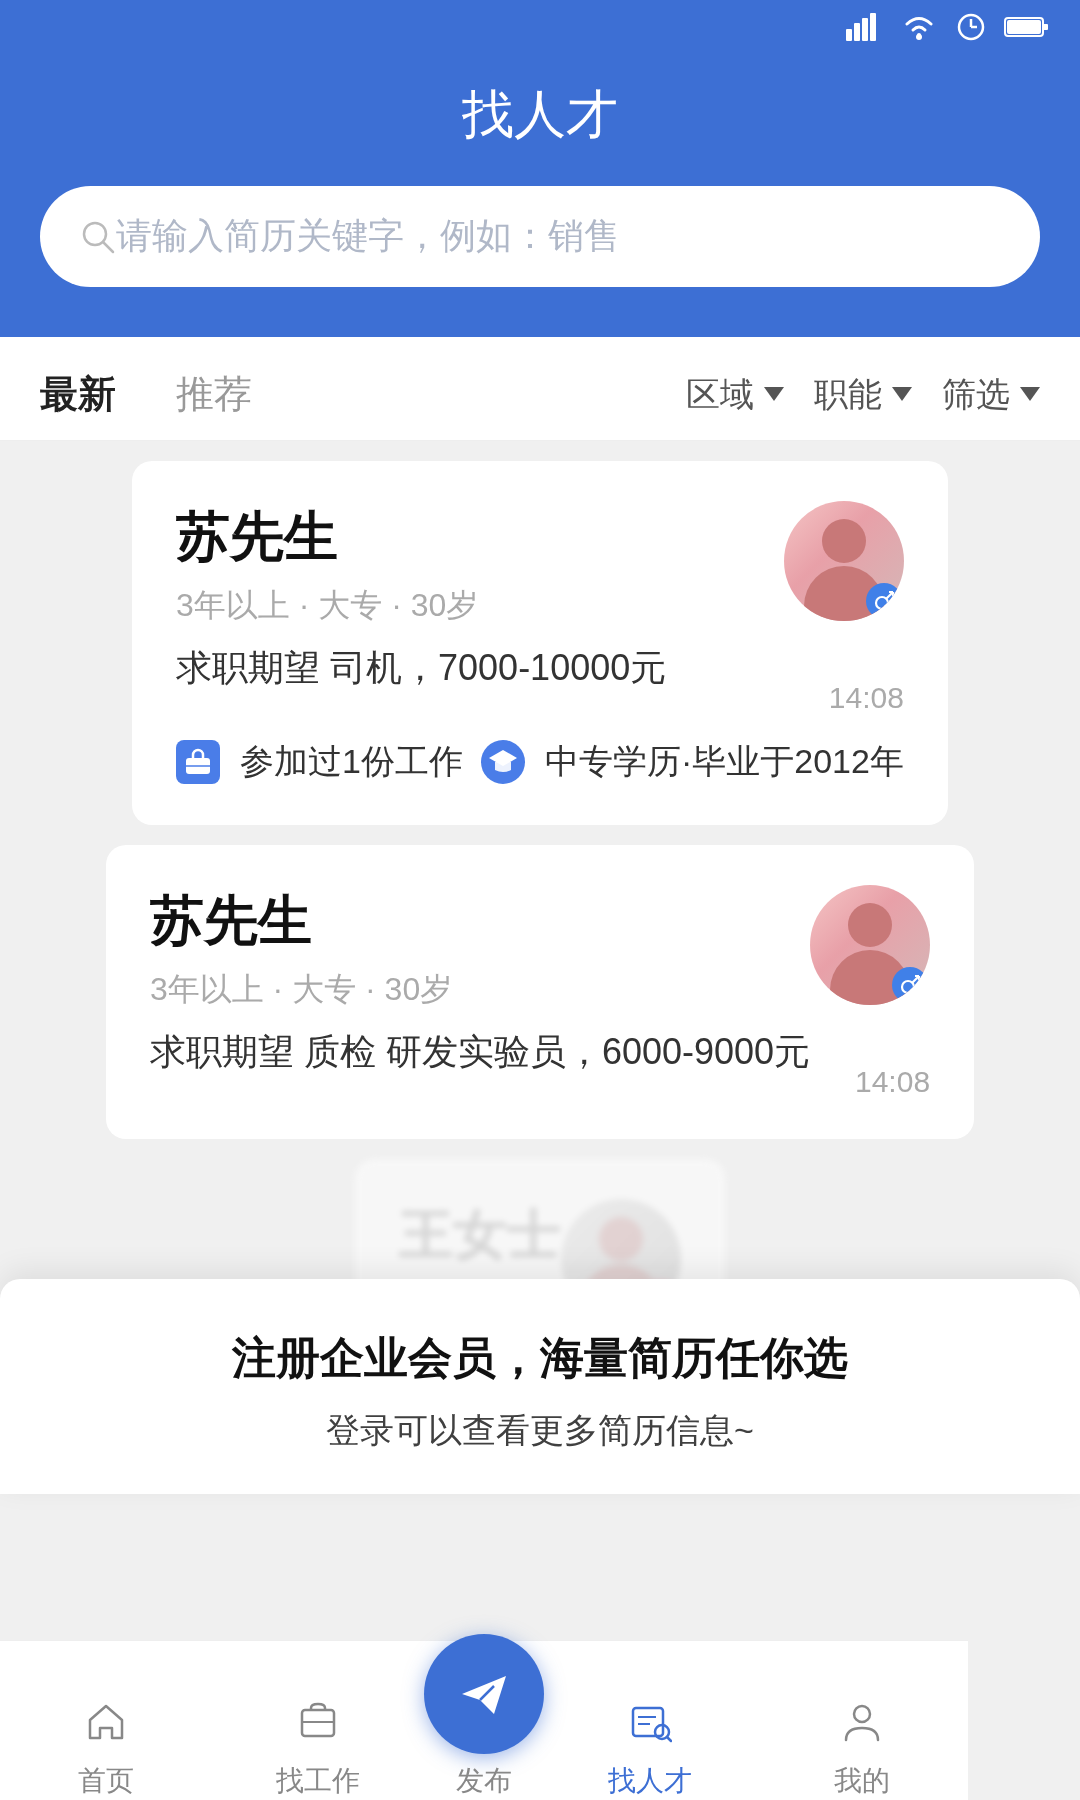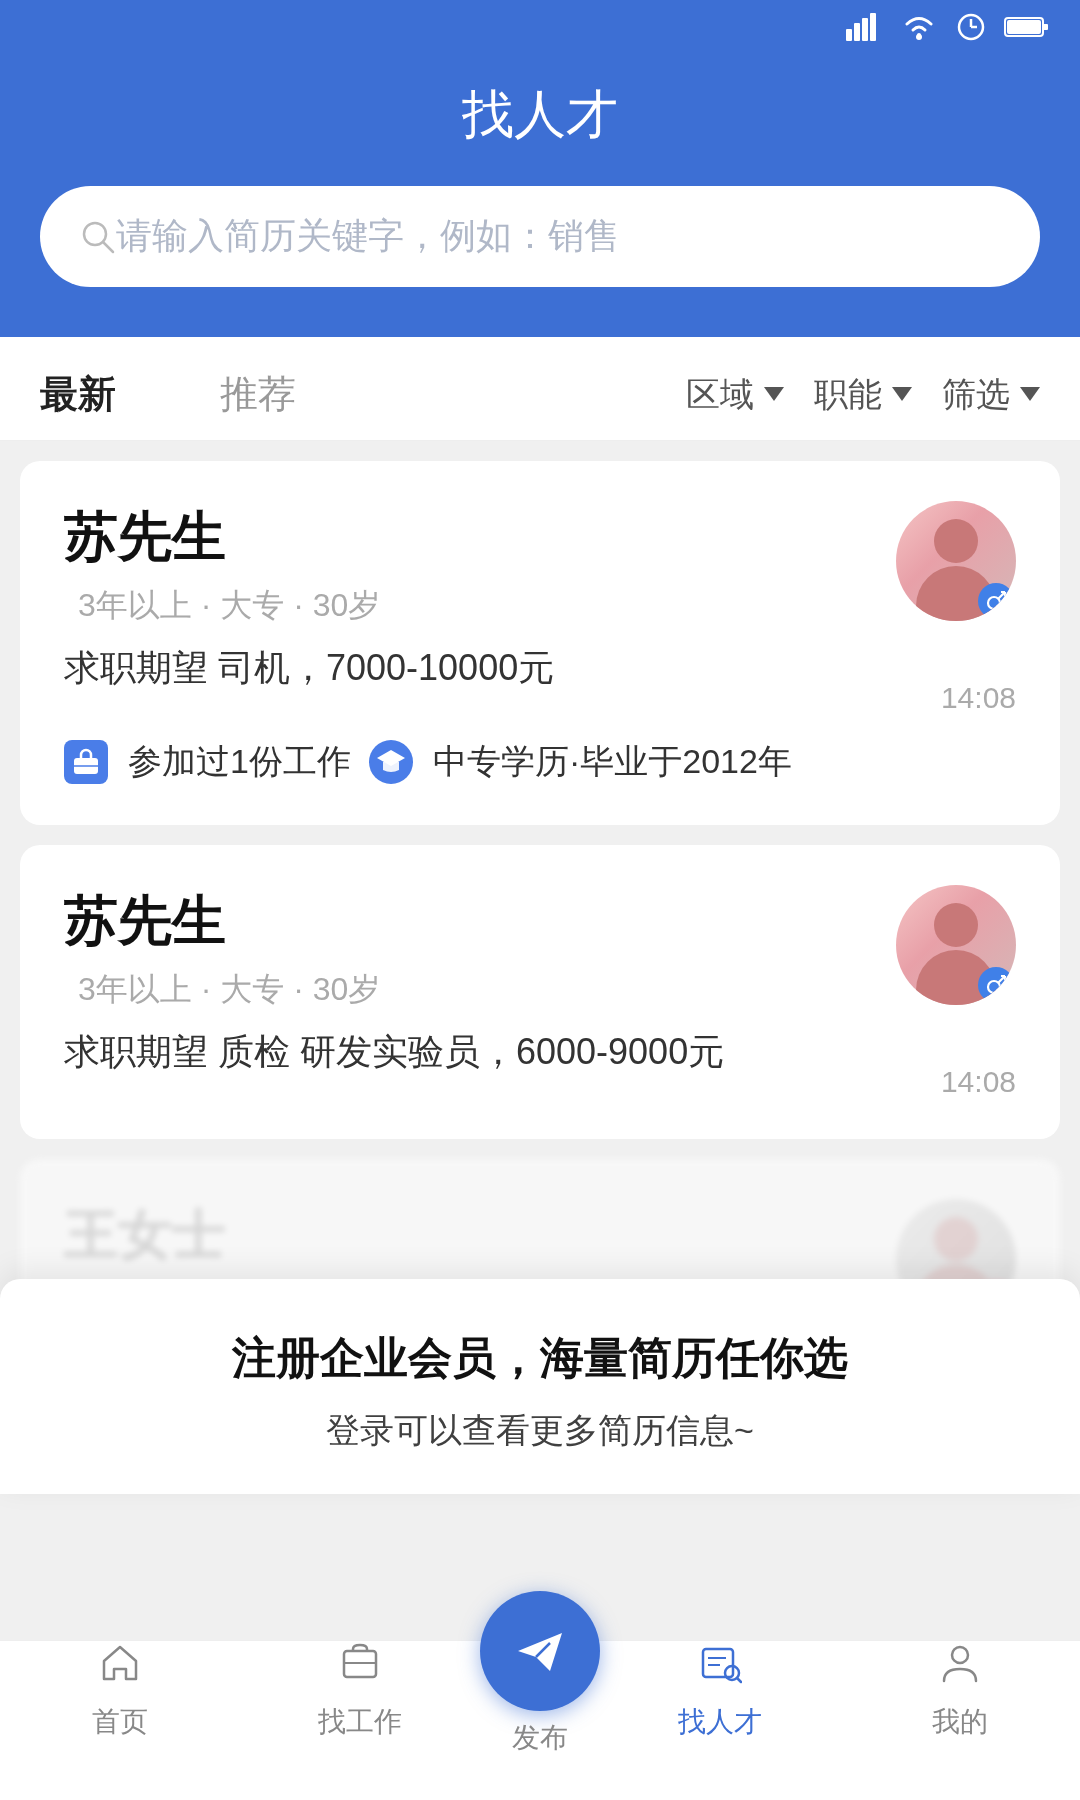--- a/index.html
+++ b/index.html
@@ -53,21 +53,20 @@
     }
 
     
     .tab-section {
       background: white;
       padding: 32px 40px 20px;
       display: flex;
       align-items: center;
       border-bottom: 1px solid #eee;
       margin-bottom: 20px;
-      gap: 44px;
     }
     .tab-item {
       font-size: 38px;
       color: #999;
       margin-right: 60px;
       cursor: pointer;
     }
     .tab-item.active {
       color: #222;
       font-weight: 700;
@@ -95,20 +94,21 @@
       margin-left: 6px;
       margin-bottom: 2px;
     }
 
     
     .card-container {
       padding: 0 20px;
       display: flex;
       flex-direction: column;
       gap: 20px;
+      align-items: center;
     }
     .card {
       background: white;
       border-radius: 20px;
       padding: 40px 44px;
       position: relative;
     }
     .card-header {
       display: flex;
       align-items: flex-start;
@@ -174,21 +174,21 @@
       background: #4080e8;
       display: flex;
       align-items: center;
       justify-content: center;
       color: white;
       font-size: 22px;
     }
     .card-meta {
       font-size: 32px;
       color: #aaa;
-      margin: 10px 14px 16px;
+      margin: 10px 0 16px;
     }
     .card-expect {
       font-size: 36px;
       color: #333;
       margin-bottom: 8px;
     }
     .card-time {
       font-size: 30px;
       color: #aaa;
       position: absolute;
@@ -259,26 +259,26 @@
     .login-sub {
       font-size: 34px;
       color: #404040;
     }
 
     
     .bottom-nav {
       position: fixed;
       bottom: 0;
       left: 0;
-      width: 1080px;
+      width: 968px;
       height: 160px;
       background: white;
       border-top: 1px solid #eee;
       display: flex;
-      align-items: flex-start;
+      align-items: flex-end;
       justify-content: space-around;
       z-index: 100;
     }
     .nav-item {
       display: flex;
       flex-direction: column;
       align-items: center;
       gap: 8px;
       cursor: pointer;
       flex: 1;

